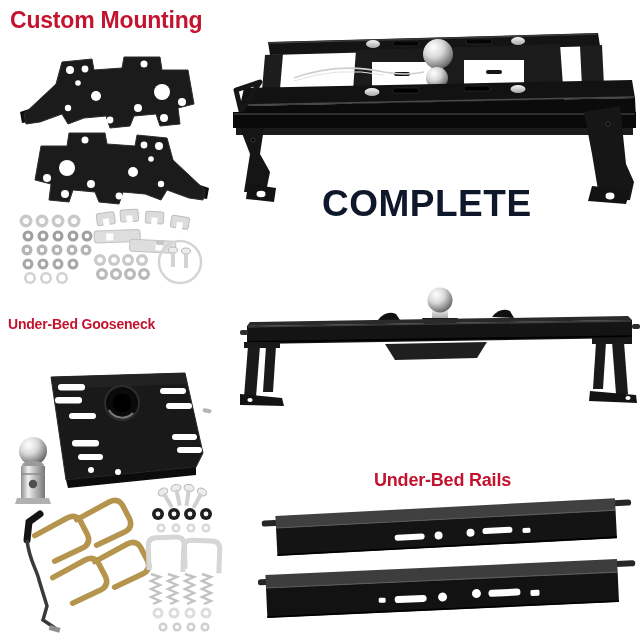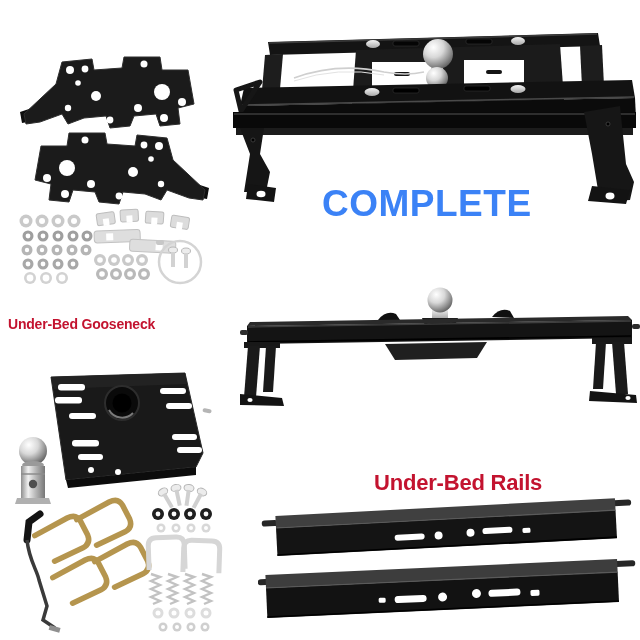--- a/index.html
+++ b/index.html
@@ -2,33 +2,34 @@
 <html><head>
 <meta charset="utf-8">
 <style>
   html,body{margin:0;padding:0;background:#fff;}
   #canvas{
     position:relative;width:640px;height:640px;background:#ffffff;
     overflow:hidden;font-family:"Liberation Sans",sans-serif;
   }
   .abs{position:absolute;}
   .title-red{color:#c3132f;font-weight:bold;line-height:1.22;letter-spacing:-0.2px;}
-  .title-blue{color:#3b82f6;font-weight:bold;font-size:37px;line-height:1.38;letter-spacing:0.5px;}
+  .title-blue{color:#0f172a;font-weight:bold;font-size:37px;line-height:1.38;letter-spacing:0.5px;}
   .t-brackets{left:10px;top:6px;font-size:23px;}
   .t-head{left:8px;top:316px;font-size:14px;}
-  .t-rails{left:374px;top:470px;font-size:22px;}
+  .t-rails{left:374px;top:470px;font-size:18px;}
   .t-headline{left:322px;top:178px;}
   svg{display:block;}
 </style>
 </head>
 <body>
 
 <div id="canvas">
 
   <div class="abs title-red t-brackets">
+    <div>Custom Mounting</div>
   </div>
 
   <svg class="abs" style="left:12px;top:50px;" width="205" height="156" viewBox="0 0 205 156">
     <g id="bracketA">
       <polygon points="8,62 26,56 28,70 10,73" fill="#0e0e0e"></polygon>
       <path d="M12,64 L44,34 L50,12 L80,9 L82,20 L110,18 L112,7 L148,7 L150,20 L176,20 L182,54 L166,58 L168,74 L148,76 L144,64 L122,66 L118,76 L98,78 L94,66 L72,68 L56,74 L50,64 L28,72 L14,74 Z" fill="#1b1b1b" stroke="#2e2e2e" stroke-width="1"></path>
       <circle cx="58" cy="20" r="4" fill="#fff"></circle>
         <circle cx="73" cy="19" r="3.4" fill="#fff"></circle>
       <circle cx="66" cy="33" r="2.8" fill="#fff"></circle>
         <circle cx="84" cy="46" r="5" fill="#fff"></circle>

